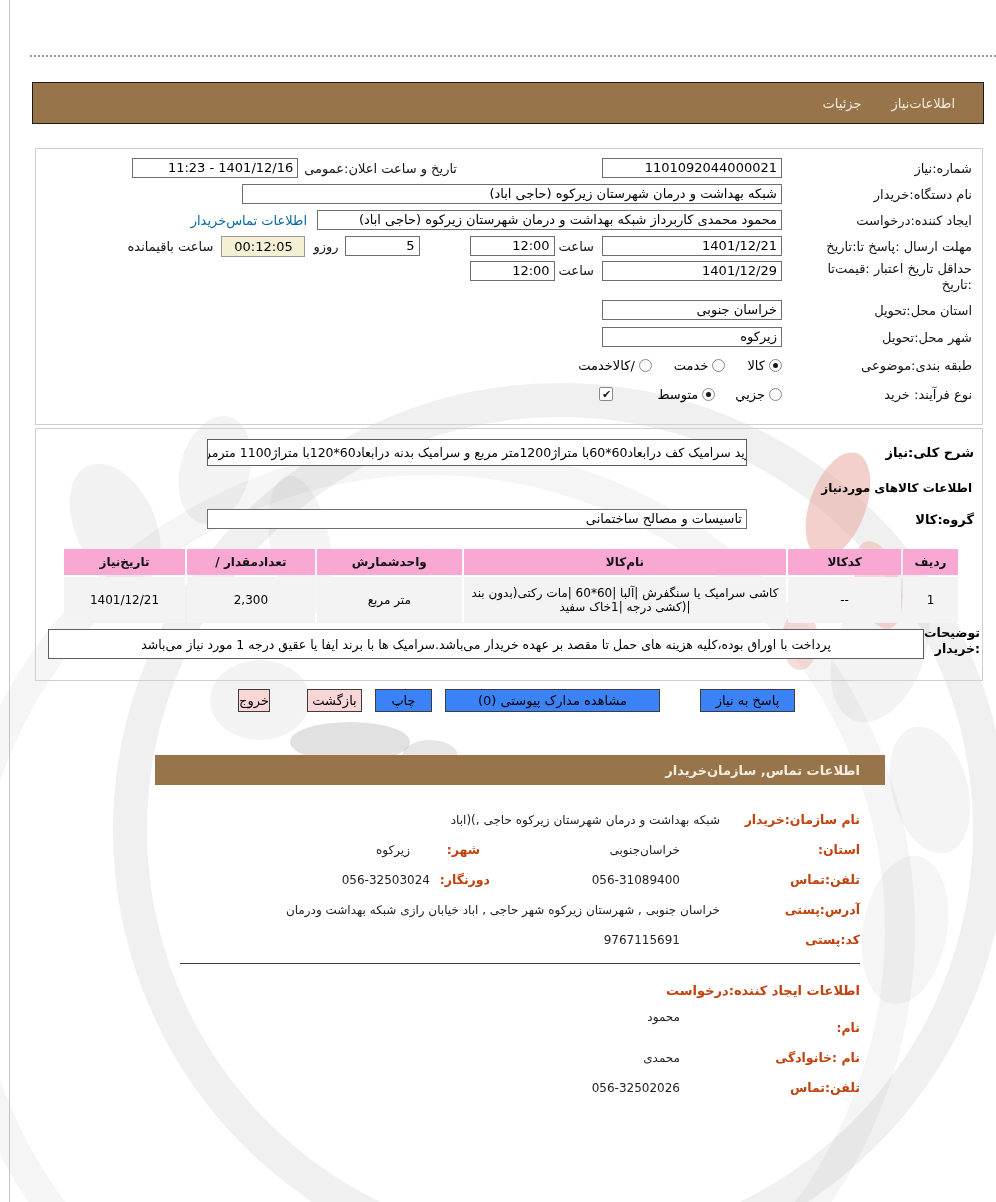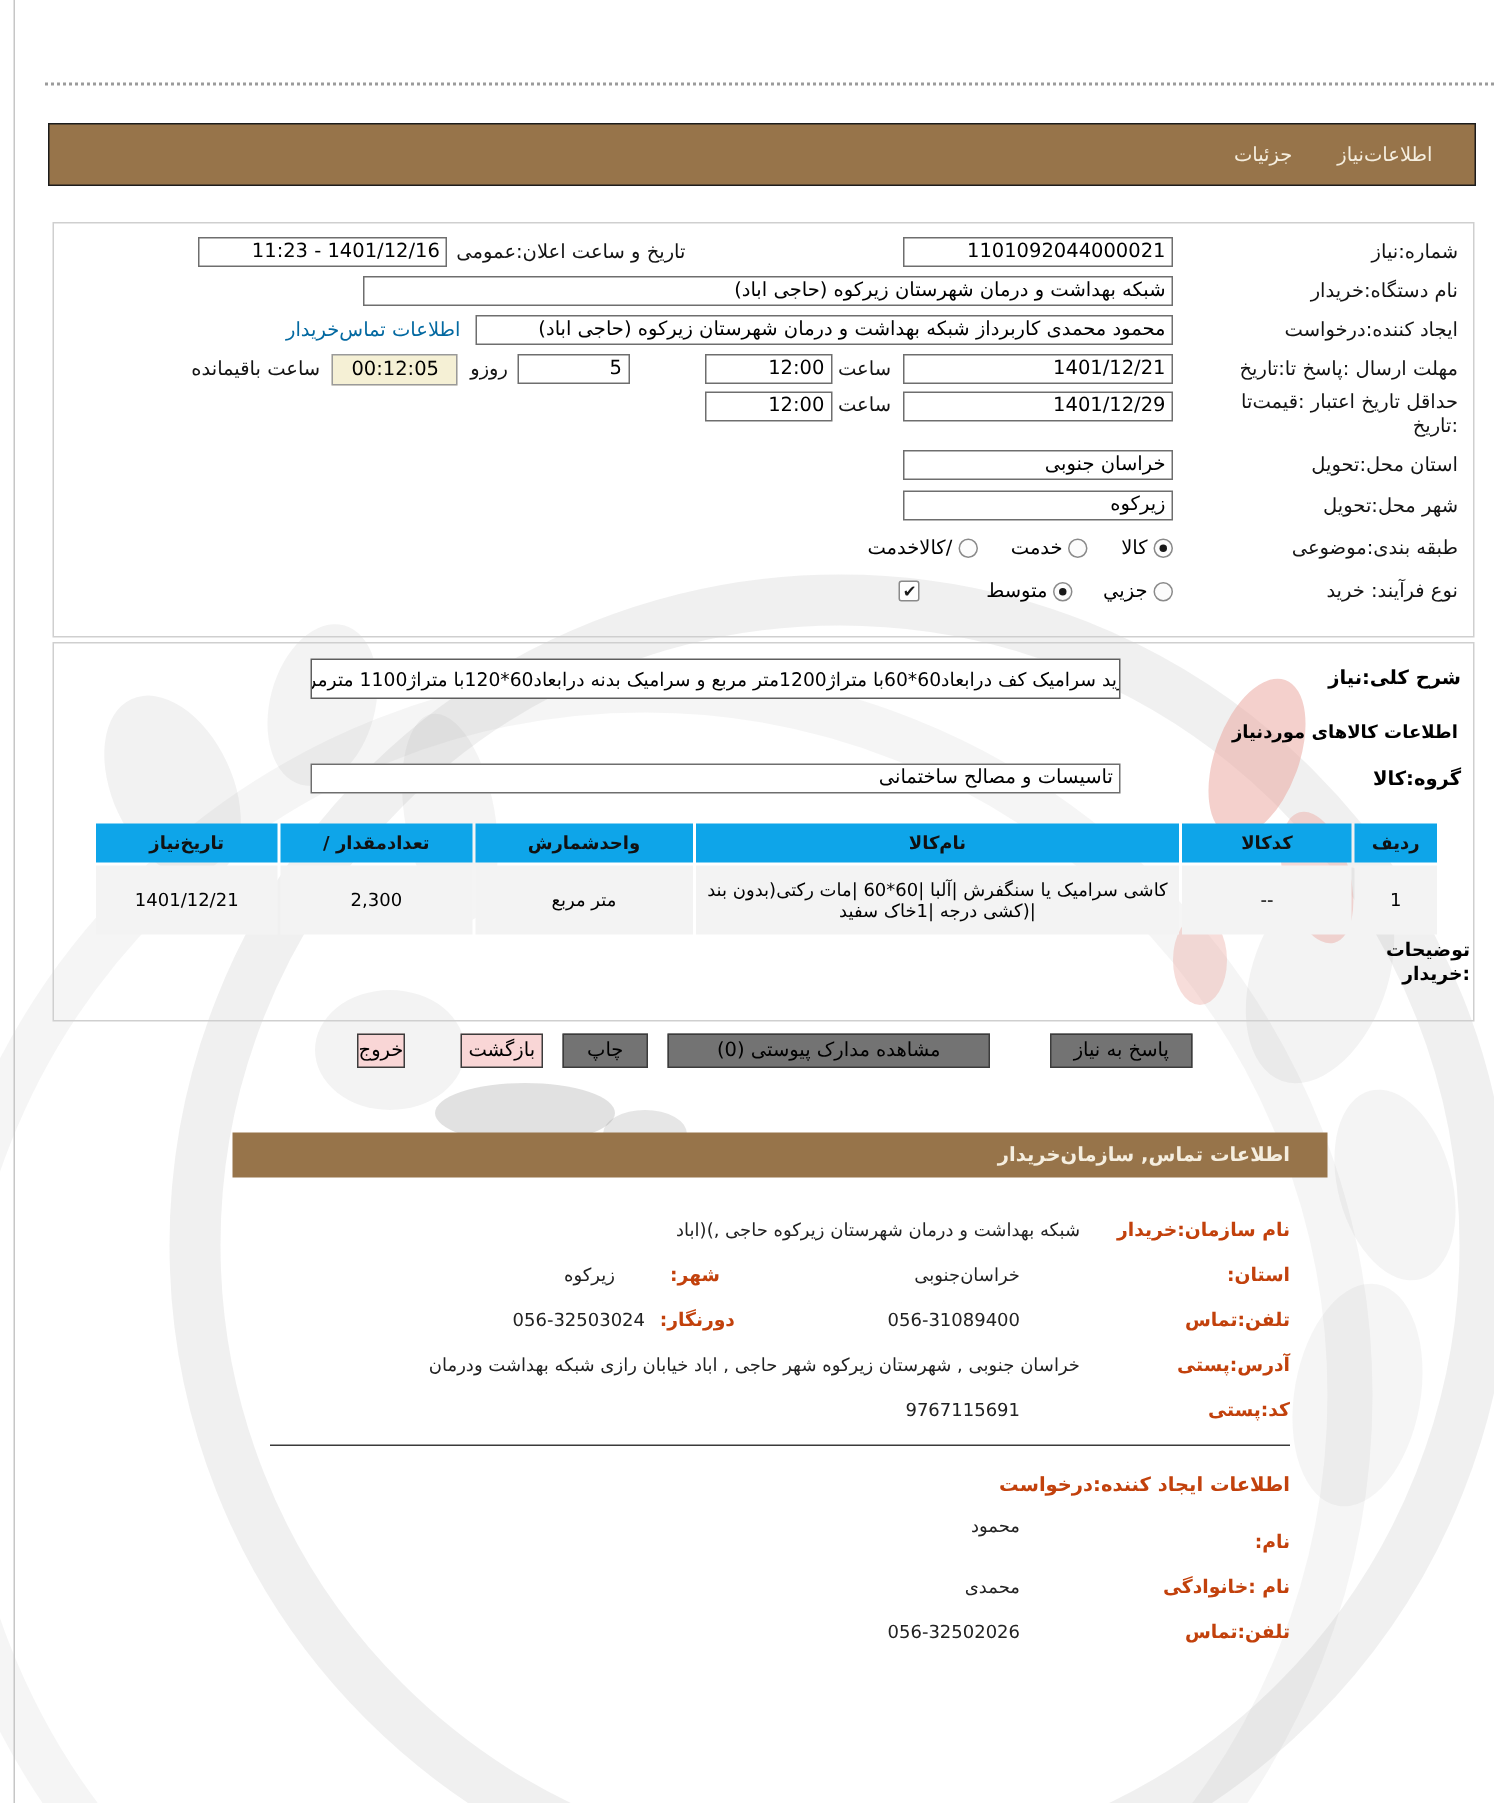--- a/index.html
+++ b/index.html
@@ -46,33 +46,33 @@
 
   .p2-abs { position:absolute; direction:rtl; }
   .descbox { border:1px solid #5e5e5e; background:#fff; width:540px; height:27px;
              font-size:12.5px; display:flex; align-items:center; justify-content:center;
              direction:rtl; white-space:nowrap; overflow:hidden; }
   .lblw { width:235px; flex:0 0 235px; font-size:13px; font-weight:bold; padding-right:8px; }
 
   table.goods { position:absolute; top:118px; right:22px; width:898px;
                 border-collapse:separate; border-spacing:2px; direction:rtl;
                 font-size:12px; }
-  table.goods th { background:#0ea5e9; color:#111; font-weight:bold; height:26px; padding:2px 4px; }
+  table.goods th { background:#f9a8d4; color:#111; font-weight:bold; height:26px; padding:2px 4px; }
   table.goods td { background:#f3f3f3; text-align:center; height:46px; padding:2px 6px; }
 
   .notes-lbl { position:absolute; top:196px; right:2px; width:58px; font-weight:bold;
                font-size:12.5px; line-height:1.3; direction:rtl; text-align:right; }
   .notes-box { position:absolute; top:200px; right:58px; left:12px; height:30px;
                border:1px solid #5e5e5e; background:#fff; font-size:12.5px;
                display:flex; align-items:center; justify-content:center; direction:rtl; }
 
   .btn { position:absolute; top:689px; height:23px; border:1px solid #3c3c3c;
          font-size:13px; display:flex; align-items:center; justify-content:center;
          direction:rtl; cursor:pointer; }
-  .btn.green { background:#737373; }
+  .btn.green { background:#3b82f6; }
   .btn.pink  { background:#f9d6d6; }
 
   .c-lbl { position:absolute; font-weight:bold; font-size:12.5px; direction:rtl; white-space:nowrap; color:#c2410c; }
   .c-val { position:absolute; font-size:12px; direction:rtl; white-space:nowrap; color:#222; }
   .sep   { position:absolute; top:963px; right:136px; width:680px; border-top:1px solid #3a3a3a; }
 
   .wm { position:absolute; left:0; top:0; pointer-events:none; z-index:0; }
   .layer { position:relative; z-index:1; }
 </style>
 </head>
@@ -213,20 +213,21 @@
             <td>--</td>
             <td>کاشی سرامیک یا سنگفرش |آلبا |60*60 |مات رکتی(بدون بند |(کشی درجه |1خاک سفید</td>
             <td>متر مربع</td>
             <td class="ltr">2,300</td>
             <td class="ltr">1401/12/21</td>
           </tr>
         </tbody>
       </table>
 
       <div class="notes-lbl">توضیحات :خریدار</div>
+      <div class="notes-box">پرداخت با اوراق بوده،کلیه هزینه های حمل تا مقصد بر عهده خریدار می‌باشد.سرامیک ها با برند ایفا یا عقیق درجه 1 مورد نیاز می‌باشد</div>
     </div>
 
     <div class="btn green" style="right:201px;width:95px;">پاسخ به نیاز</div>
     <div class="btn green" style="right:336px;width:215px;">مشاهده مدارک پیوستی (0)</div>
     <div class="btn green" style="right:564px;width:57px;">چاپ</div>
     <div class="btn pink" style="right:634px;width:55px;">بازگشت</div>
     <div class="btn pink" style="right:726px;width:32px;">خروج</div>
 
     <div class="bar bar2">
       <span>اطلاعات  تماس, سازمان‌خریدار</span>

